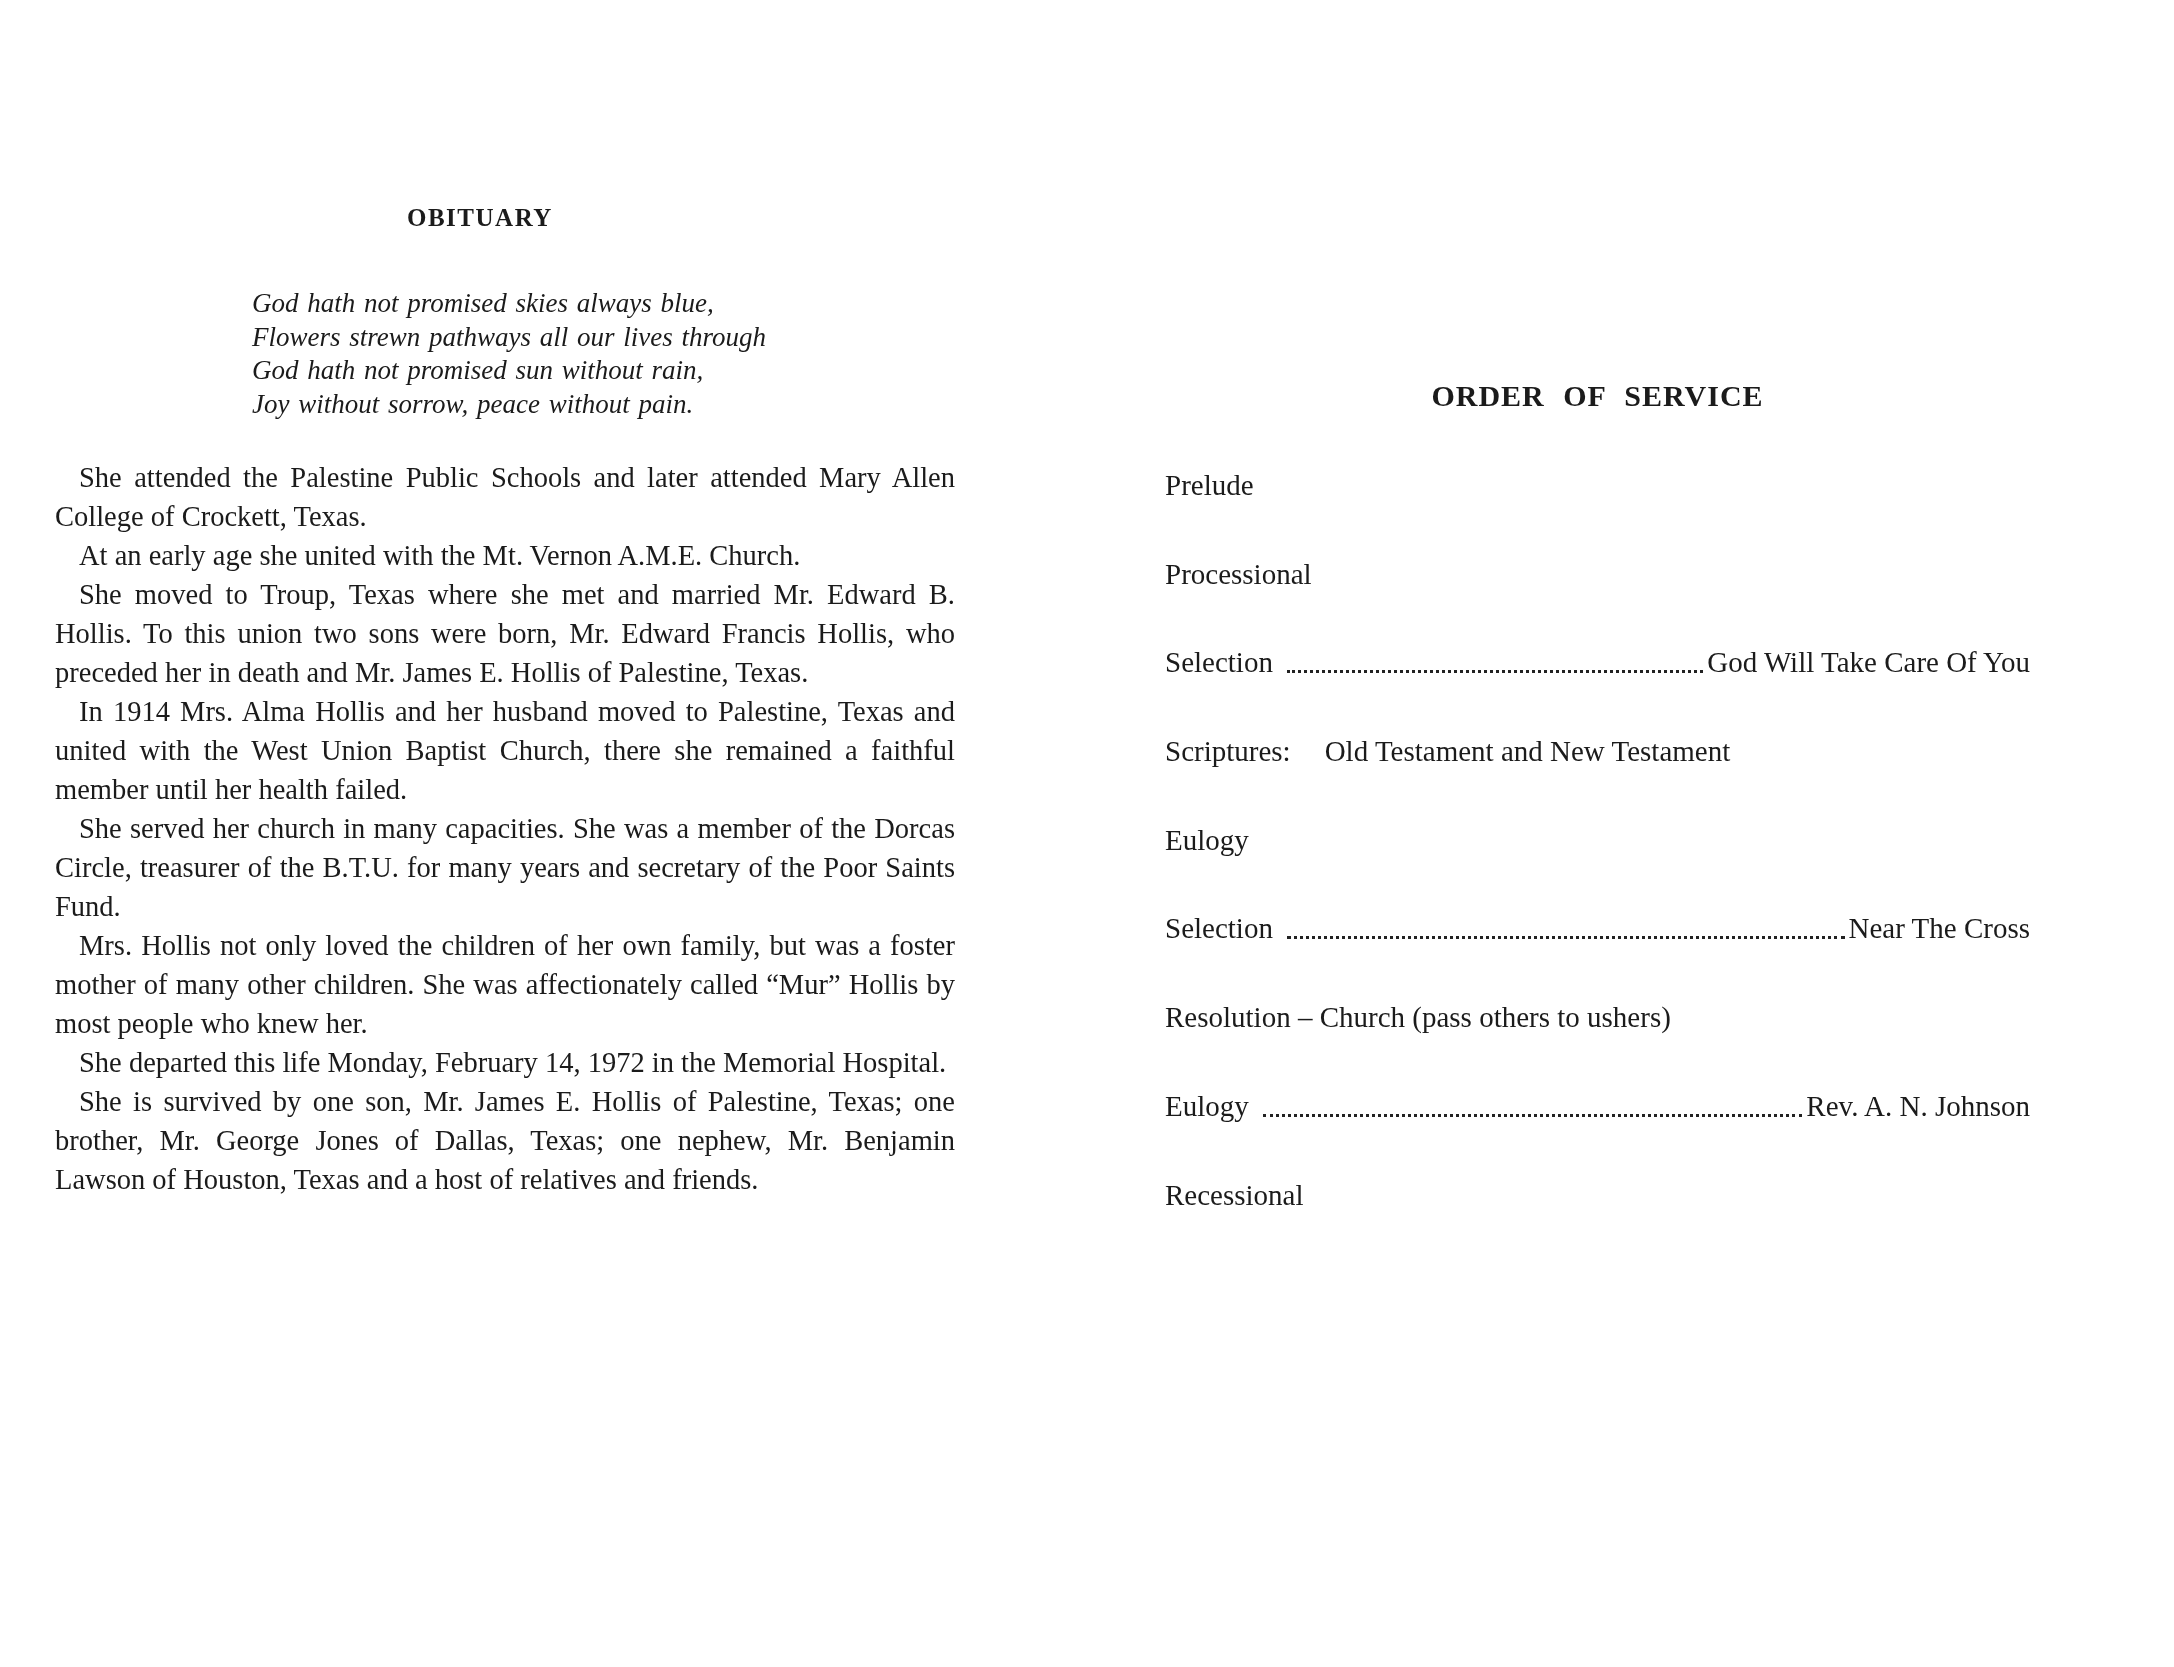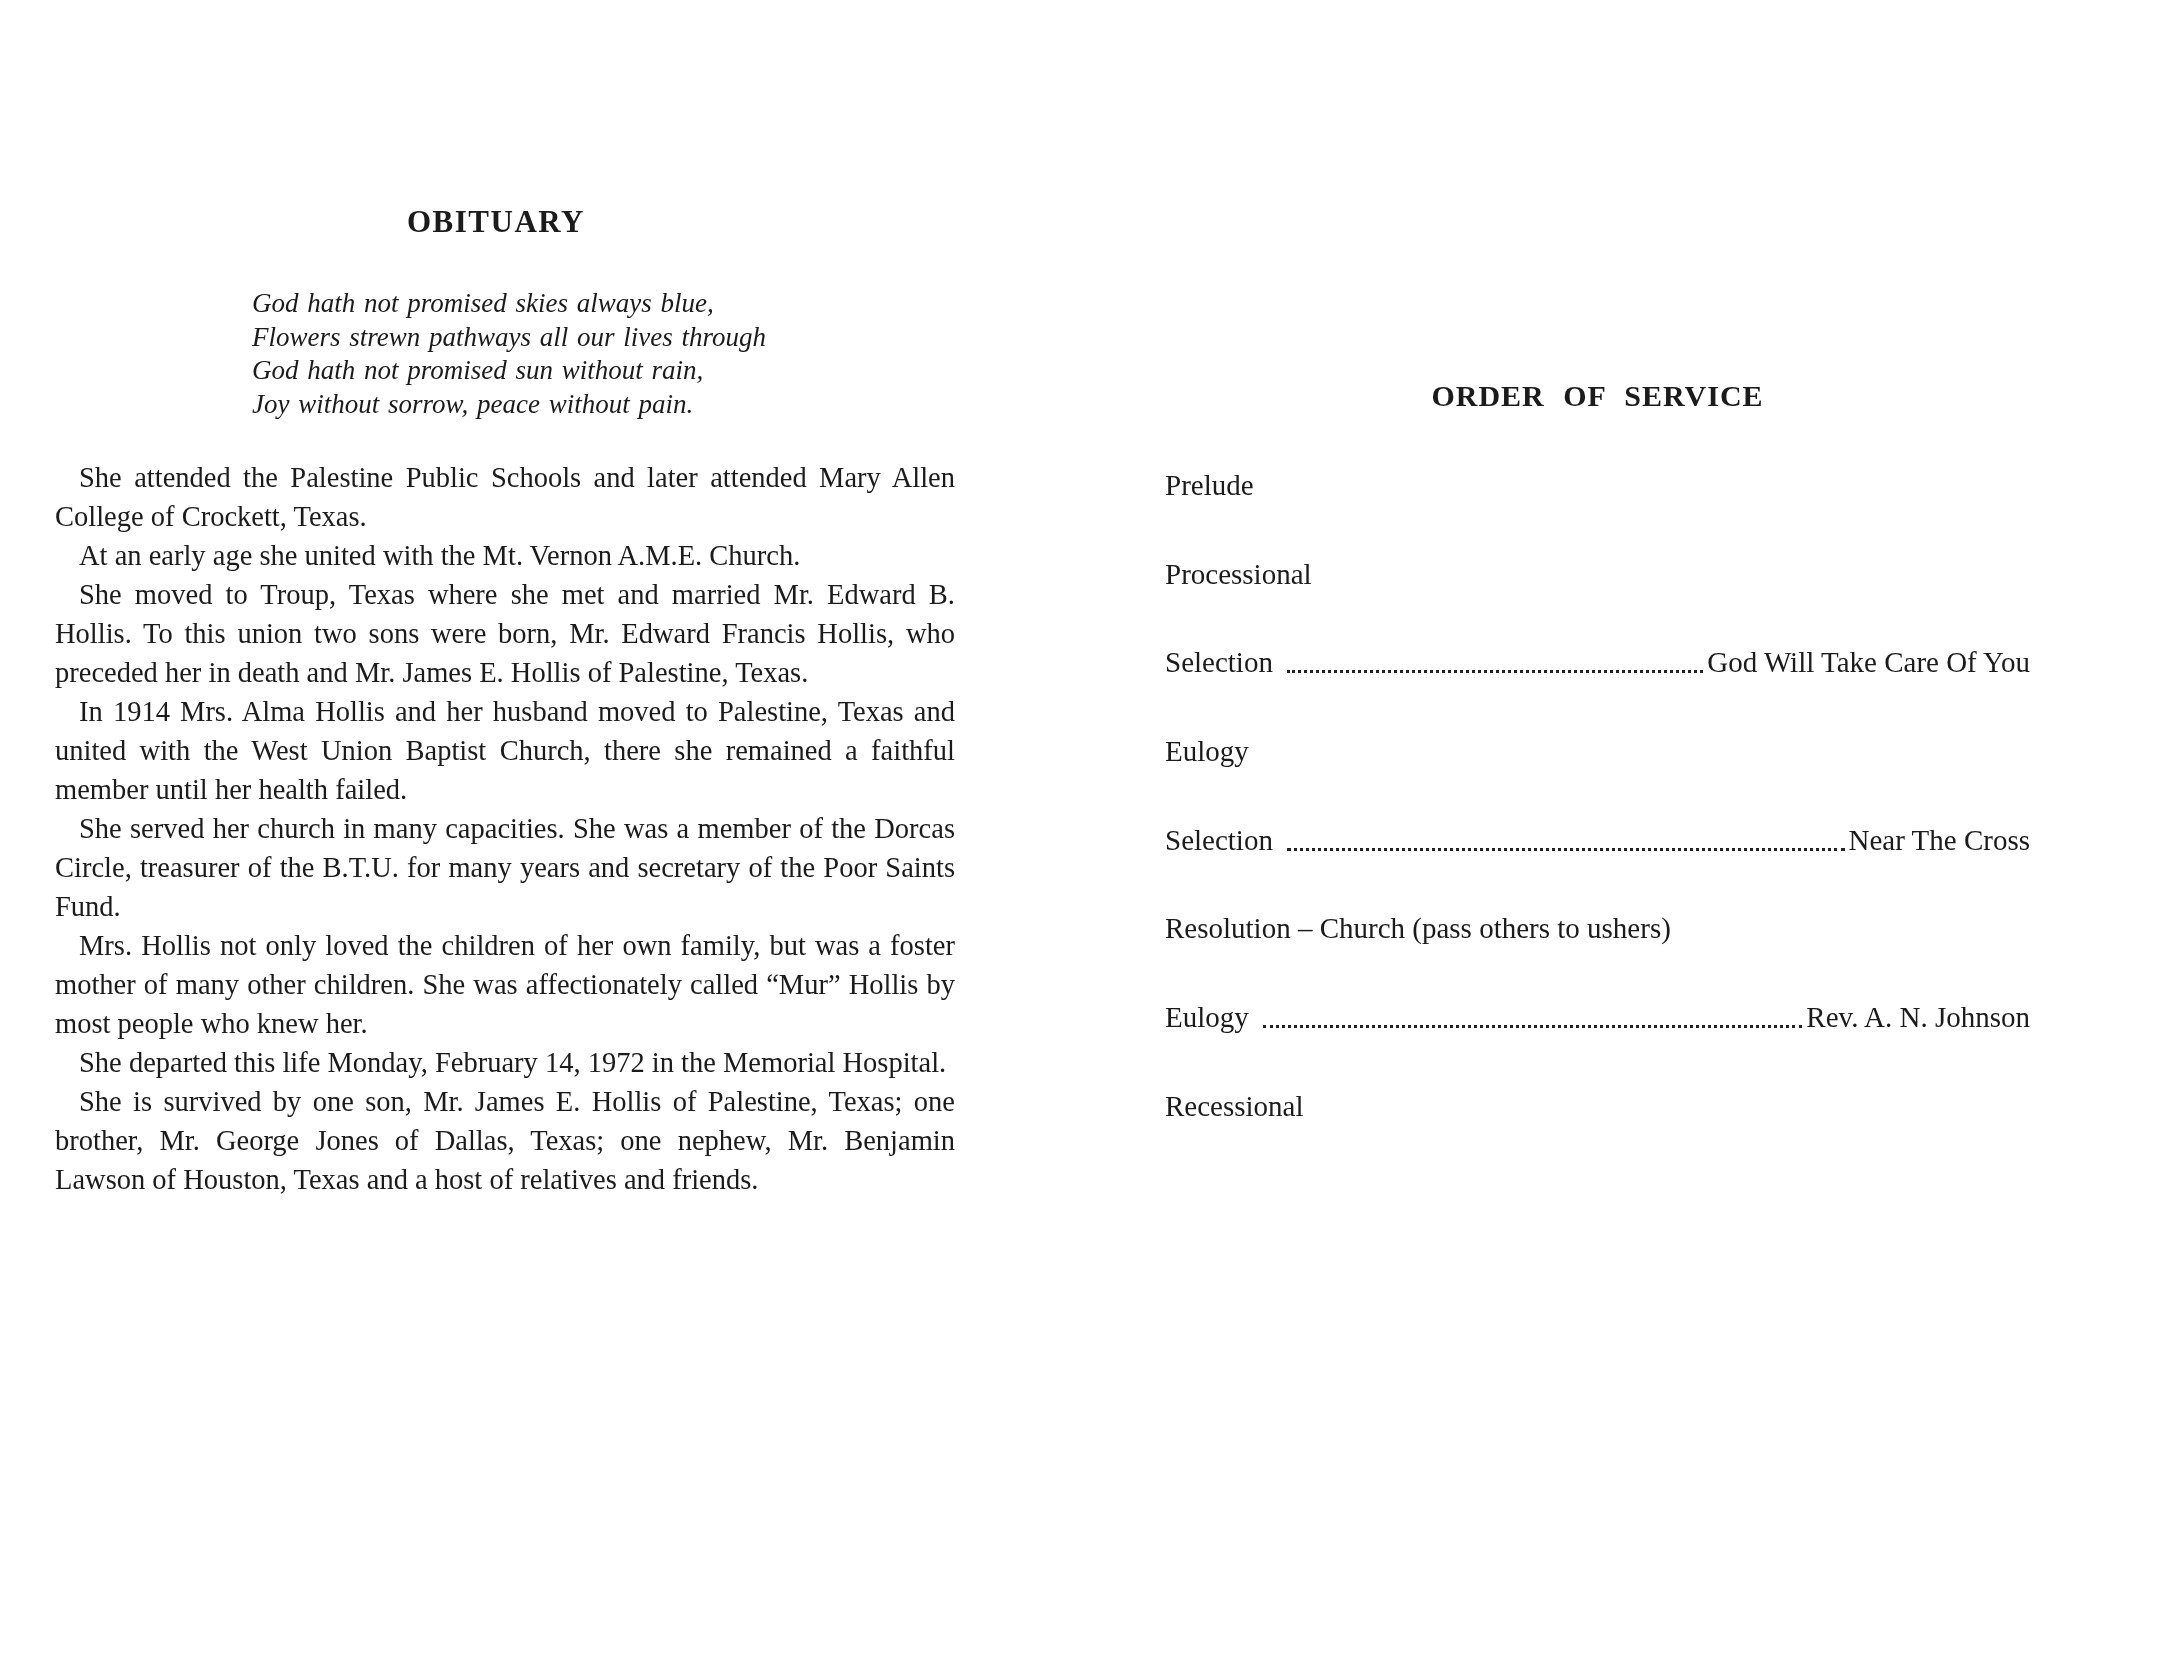--- a/index.html
+++ b/index.html
@@ -21,21 +21,21 @@
     position: absolute;
     left: 55px;
     top: 0;
     width: 900px;
     height: 1667px;
   }
   .obit-title {
     position: absolute;
     left: 352px;
     top: 204px;
-    font-size: 31px;
+    font-size: 25px;
     font-weight: bold;
     letter-spacing: 1.5px;
     white-space: nowrap;
   }
   .poem {
     position: absolute;
     left: 197px;
     top: 287px;
     font-style: italic;
     font-size: 27px;
@@ -147,20 +147,24 @@
     <div class="svc-row">
       <span class="svc-label">Processional</span>
     </div>
 
     <div class="svc-row">
       <span class="svc-label">Selection</span>
       <span class="leader"></span>
       <span class="svc-value">God Will Take Care Of You</span>
     </div>
 
+    <div class="svc-row">
+      <span class="svc-label">Scriptures:</span>
+      <span class="svc-detail">Old Testament and New Testament</span>
+    </div>
 
     <div class="svc-row">
       <span class="svc-label">Eulogy</span>
     </div>
 
     <div class="svc-row">
       <span class="svc-label">Selection</span>
       <span class="leader"></span>
       <span class="svc-value">Near The Cross</span>
     </div>

